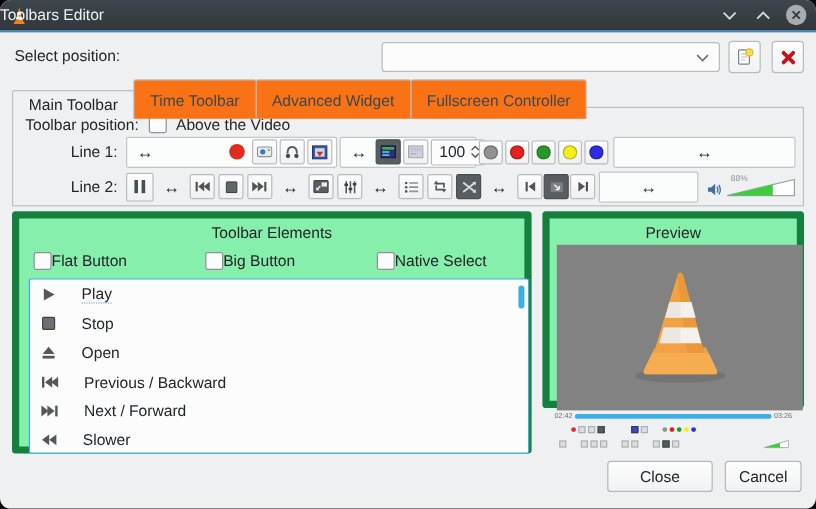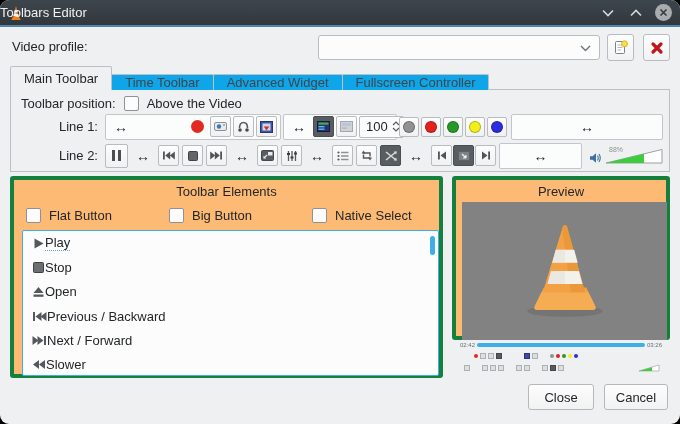--- a/index.html
+++ b/index.html
@@ -14,21 +14,21 @@
   .close-circle{width:17px;height:17px;border-radius:50%;background:#a9acaf;display:flex;align-items:center;justify-content:center;}
 
   
   .profile-row{position:absolute;top:33px;left:0;right:0;height:28px;}
   .profile-label{position:absolute;left:12px;top:6px;}
   .combo{position:absolute;left:318px;top:2px;width:282px;height:25px;background:#fcfcfc;border:1px solid #b9bcbe;border-radius:3px;display:flex;align-items:center;justify-content:flex-end;padding:0 8px;}
   .sq-btn{position:absolute;top:1px;width:27px;height:27px;background:linear-gradient(#fdfdfd,#f1f2f3);border:1px solid #b9bcbe;border-radius:3px;display:flex;align-items:center;justify-content:center;cursor:pointer;}
 
   
   .tabbar{position:absolute;top:66px;left:10px;display:flex;z-index:3;align-items:flex-end;}
-  .tab{height:16px;display:flex;align-items:center;padding:0 13px;background:#0ea5e9;border:1px solid #bcc0c2;border-bottom:none;border-radius:2px 2px 0 0;margin-right:-1px;color:#41464a;cursor:pointer;}
+  .tab{height:33px;display:flex;align-items:center;padding:0 13px;background:#f97316;border:1px solid #bcc0c2;border-bottom:none;border-radius:2px 2px 0 0;margin-right:-1px;color:#41464a;cursor:pointer;}
   .tab.active{background:#eff0f1;color:#232629;height:24px;z-index:4;}
   .tabpane{position:absolute;top:89px;left:10px;width:660px;height:83px;border:1px solid #bcc0c2;background:#eff0f1;z-index:2;}
 
   .pos-row{position:absolute;top:6px;left:10px;display:flex;align-items:center;gap:8px;}
   .cb{width:15px;height:15px;background:#fcfcfc;border:1px solid #8f9294;border-radius:2px;display:inline-block;flex:none;cursor:pointer;}
 
   .line-row{position:absolute;left:0;right:6px;height:27px;display:flex;align-items:center;}
   .line1{top:23px;}  .line2{top:52px;}
   .line-label{width:94px;text-align:right;padding-right:7px;flex:none;}
   .lineband{display:flex;align-items:center;flex:1;height:27px;gap:2px;}
@@ -43,49 +43,49 @@
   .coldot{width:12px;height:12px;border-radius:50%;display:inline-block;border:1px solid rgba(0,0,0,.25);}
   .dotbtn{width:20px;height:20px;background:linear-gradient(#fdfdfd,#f0f1f2);border:1px solid #b9bcbe;border-radius:2px;display:flex;align-items:center;justify-content:center;cursor:pointer;margin-right:2px;flex:none;}
   .spin{display:flex;align-items:center;height:22px;background:#fcfcfc;border:1px solid #b9bcbe;border-radius:2px;padding:0 3px 0 6px;gap:4px;}
   .spin .arrows{display:flex;flex-direction:column;gap:1px;}
   .pauseicon{display:flex;gap:3px;}
   .pauseicon i{display:block;width:3px;height:11px;background:#4a4e51;}
   .volwrap{position:relative;display:flex;align-items:flex-end;gap:3px;padding-left:4px;}
   .volpct{position:absolute;top:-2px;left:24px;font-size:7px;color:#8e9294;}
 
   
-  .groupbox{position:absolute;top:176px;border:4px solid #15803d;border-radius:3px;background:#fdba74;}
+  .groupbox{position:absolute;top:176px;border:6px solid #15803d;border-radius:3px;background:#86efac;}
   .gb-left{left:10px;width:433px;height:202px;}
   .gb-right{left:452px;width:218px;height:164px;}
   .gb-title{text-align:center;padding-top:4px;}
   .check-row{position:absolute;top:28px;left:12px;right:8px;display:flex;align-items:center;}
-  .check-item{display:flex;align-items:center;gap:8px;}
+  .check-item{display:flex;align-items:center;}
   .ci2{position:absolute;left:143px;} .ci3{position:absolute;left:286px;}
 
   .elem-list{position:absolute;top:50px;left:8px;width:417px;height:146px;background:#fcfcfc;border:1px solid #3daee9;border-radius:2px;overflow:hidden;}
-  .elem-row{height:24.3px;display:flex;align-items:center;gap:0;padding-left:9px;cursor:pointer;}
+  .elem-row{height:24.3px;display:flex;align-items:center;gap:21px;padding-left:9px;cursor:pointer;}
   .elem-row .lbl{color:#232629;}
   .focus-underline{border-bottom:1px dotted #5fa6d6;}
   .vscroll-thumb{position:absolute;right:3px;top:5px;width:5px;height:19px;border-radius:2.5px;cursor:pointer;}
 
   .preview-video{position:absolute;top:22px;left:6px;width:205px;height:138px;background:#828282;display:flex;align-items:center;justify-content:center;}
   .seek-row{position:absolute;top:162px;left:4px;right:4px;display:flex;align-items:center;gap:2px;}
   .seek-row .time{font-size:6px;color:#6a6e71;flex:none;}
   .seek-bar{flex:1;height:4px;border-radius:2px;}
   .mini-row{position:absolute;left:8px;right:6px;display:flex;align-items:center;gap:2px;}
   .mr1{top:173px;} .mr2{top:184px;}
   .msq{width:6px;height:6px;background:#dcdedf;border:1px solid #aeb1b3;flex:none;}
   .msq.dark{background:#565b60;border-color:#44484c;}
   .msq.blue{background:#3e4ab0;border-color:#2d3576;}
   .mdot{width:4px;height:4px;border-radius:50%;flex:none;}
   .mgap{width:8px;flex:none;} .mgrow{flex:1;}
 
   
   .footer-btn{position:absolute;top:384px;height:26px;background:linear-gradient(#fdfdfd,#f1f2f3);border:1px solid #b6b9bb;border-radius:3px;display:flex;align-items:center;justify-content:center;cursor:pointer;font-size:13px;}
-  .btn-close{right:86px;width:66px;} .btn-cancel{right:12px;width:64px;}
+  .btn-close{right:86px;width:88px;} .btn-cancel{right:12px;width:64px;}
 </style>
 </head>
 <body>
 
 <div class="window">
 
   <div class="titlebar">
     <span style="display:flex;">
       <svg width="16" height="16" viewBox="0 0 16 16">
         <path d="M8 1 L10.6 12 L5.4 12 Z" fill="#f68b1f"></path>
@@ -108,21 +108,21 @@
       </span>
       <span class="close-circle">
         <svg width="9" height="9" viewBox="0 0 9 9">
             <path d="M1.5 1.5 L7.5 7.5 M7.5 1.5 L1.5 7.5" stroke="#31363b" stroke-width="1.5"></path>
           </svg>
       </span>
     </span>
   </div>
 
   <div class="profile-row">
-    <span class="profile-label">Video profile:</span>
+    <span class="profile-label">Select position:</span>
     <div class="combo">
       <span style="flex:1;"></span>
       <span>
         <svg width="11" height="7" viewBox="0 0 11 7">
             <path d="M1 1 L5.5 5.5 L10 1" stroke="#6d7173" stroke-width="1.4" fill="none"></path>
           </svg>
       </span>
     </div>
     <div class="sq-btn" style="left:607px;">
       <svg width="16" height="16" viewBox="0 0 16 16">

